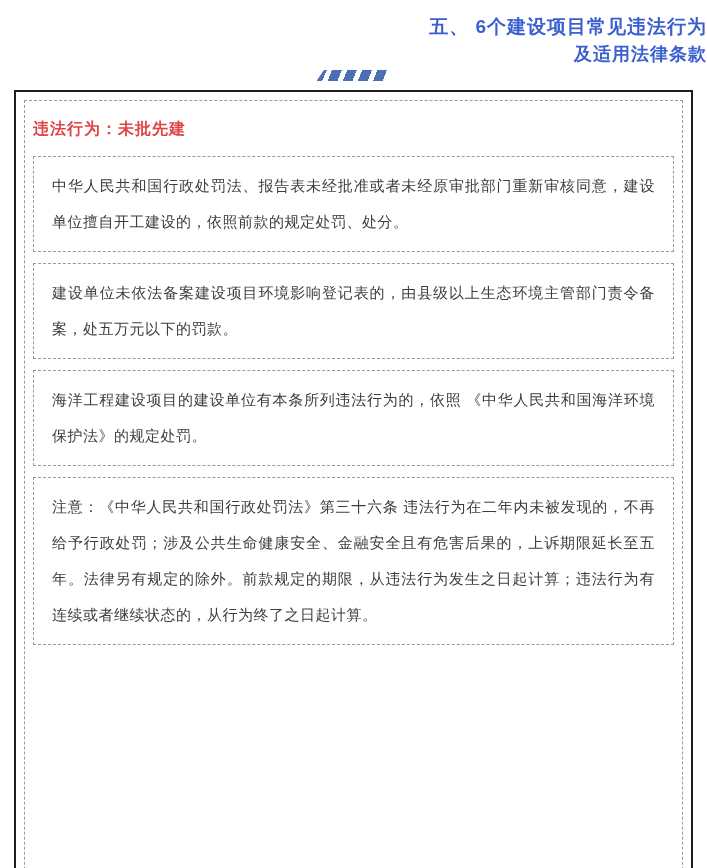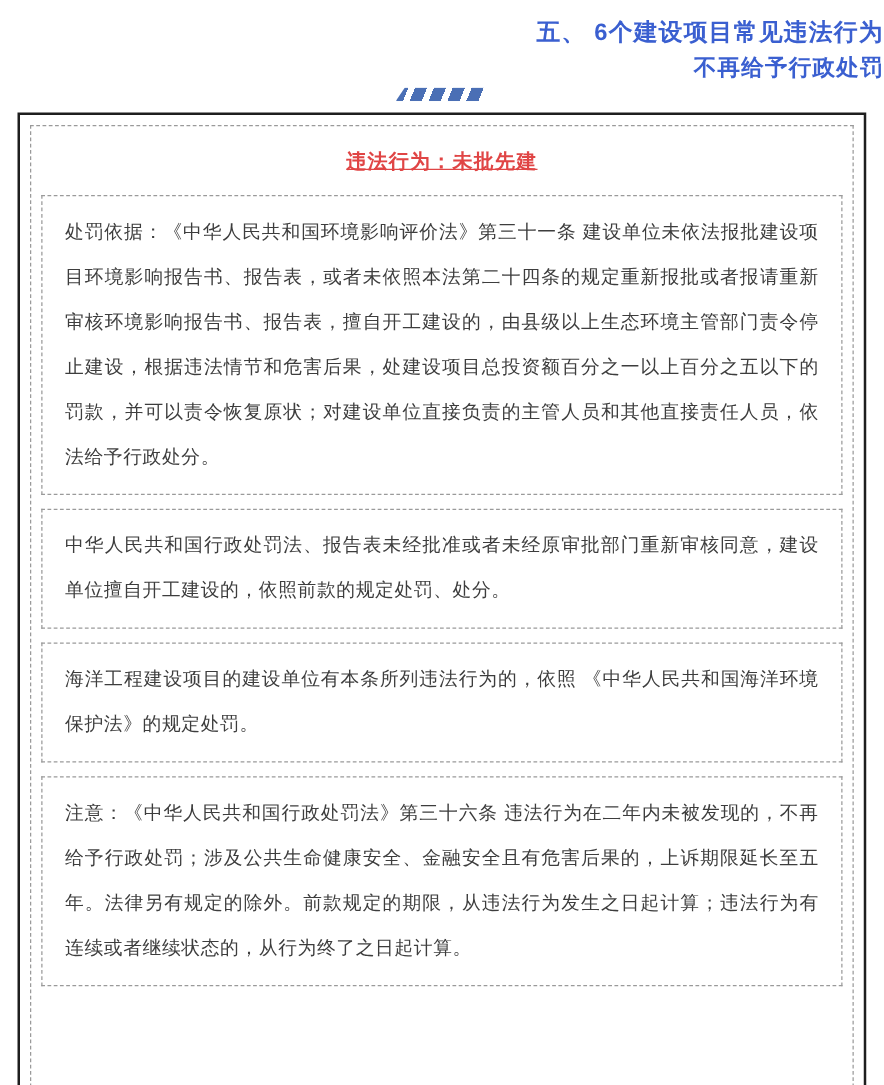--- a/index.html
+++ b/index.html
@@ -47,52 +47,51 @@
     border: 2px solid #1e1e1e;
     background: #ffffff;
   }
   .inner-dashed {
     margin: 8px;
     height: 880px;
     border: 1px dashed #9a9a9a;
     padding: 0 8px;
   }
   .violation-header {
-    text-align: center;
+    text-align: left;
     color: var(--header-red, #e04545);
     font-weight: bold;
     font-size: 16px;
     letter-spacing: 1px;
     padding: 18px 0 16px 0;
-    text-decoration: underline;
   }
   .para-box {
     border: 1px dashed #9a9a9a;
     padding: 11px 18px;
     margin-bottom: 11px;
     font-size: 15px;
     line-height: 36px;
     color: var(--body-text, #3d3d3d);
     text-align: justify;
     letter-spacing: 0.5px;
   }
 </style>
 </head>
 <body>
 
 <div class="page-header">
   <div class="title-line">五、 6个建设项目常见违法行为</div>
-  <div class="title-line second">不再给予行政处罚</div>
+  <div class="title-line second">及适用法律条款</div>
   <div class="stripes"></div>
 </div>
 
 <div class="outer-box">
   <div class="inner-dashed">
     <div class="violation-header">违法行为：未批先建</div>
     <div>
 
-    <div class="para-box">处罚依据：《中华人民共和国环境影响评价法》第三十一条 建设单位未依法报批建设项目环境影响报告书、报告表，或者未依照本法第二十四条的规定重新报批或者报请重新审核环境影响报告书、报告表，擅自开工建设的，由县级以上生态环境主管部门责令停止建设，根据违法情节和危害后果，处建设项目总投资额百分之一以上百分之五以下的罚款，并可以责令恢复原状；对建设单位直接负责的主管人员和其他直接责任人员，依法给予行政处分。</div>
         <div class="para-box">中华人民共和国行政处罚法、报告表未经批准或者未经原审批部门重新审核同意，建设单位擅自开工建设的，依照前款的规定处罚、处分。</div>
+        <div class="para-box">建设单位未依法备案建设项目环境影响登记表的，由县级以上生态环境主管部门责令备案，处五万元以下的罚款。</div>
         <div class="para-box">海洋工程建设项目的建设单位有本条所列违法行为的，依照 《中华人民共和国海洋环境保护法》的规定处罚。</div>
         <div class="para-box">注意：《中华人民共和国行政处罚法》第三十六条 违法行为在二年内未被发现的，不再给予行政处罚；涉及公共生命健康安全、金融安全且有危害后果的，上诉期限延长至五年。法律另有规定的除外。前款规定的期限，从违法行为发生之日起计算；违法行为有连续或者继续状态的，从行为终了之日起计算。</div>
       </div>
   </div>
 </div>
 
 </body></html>

